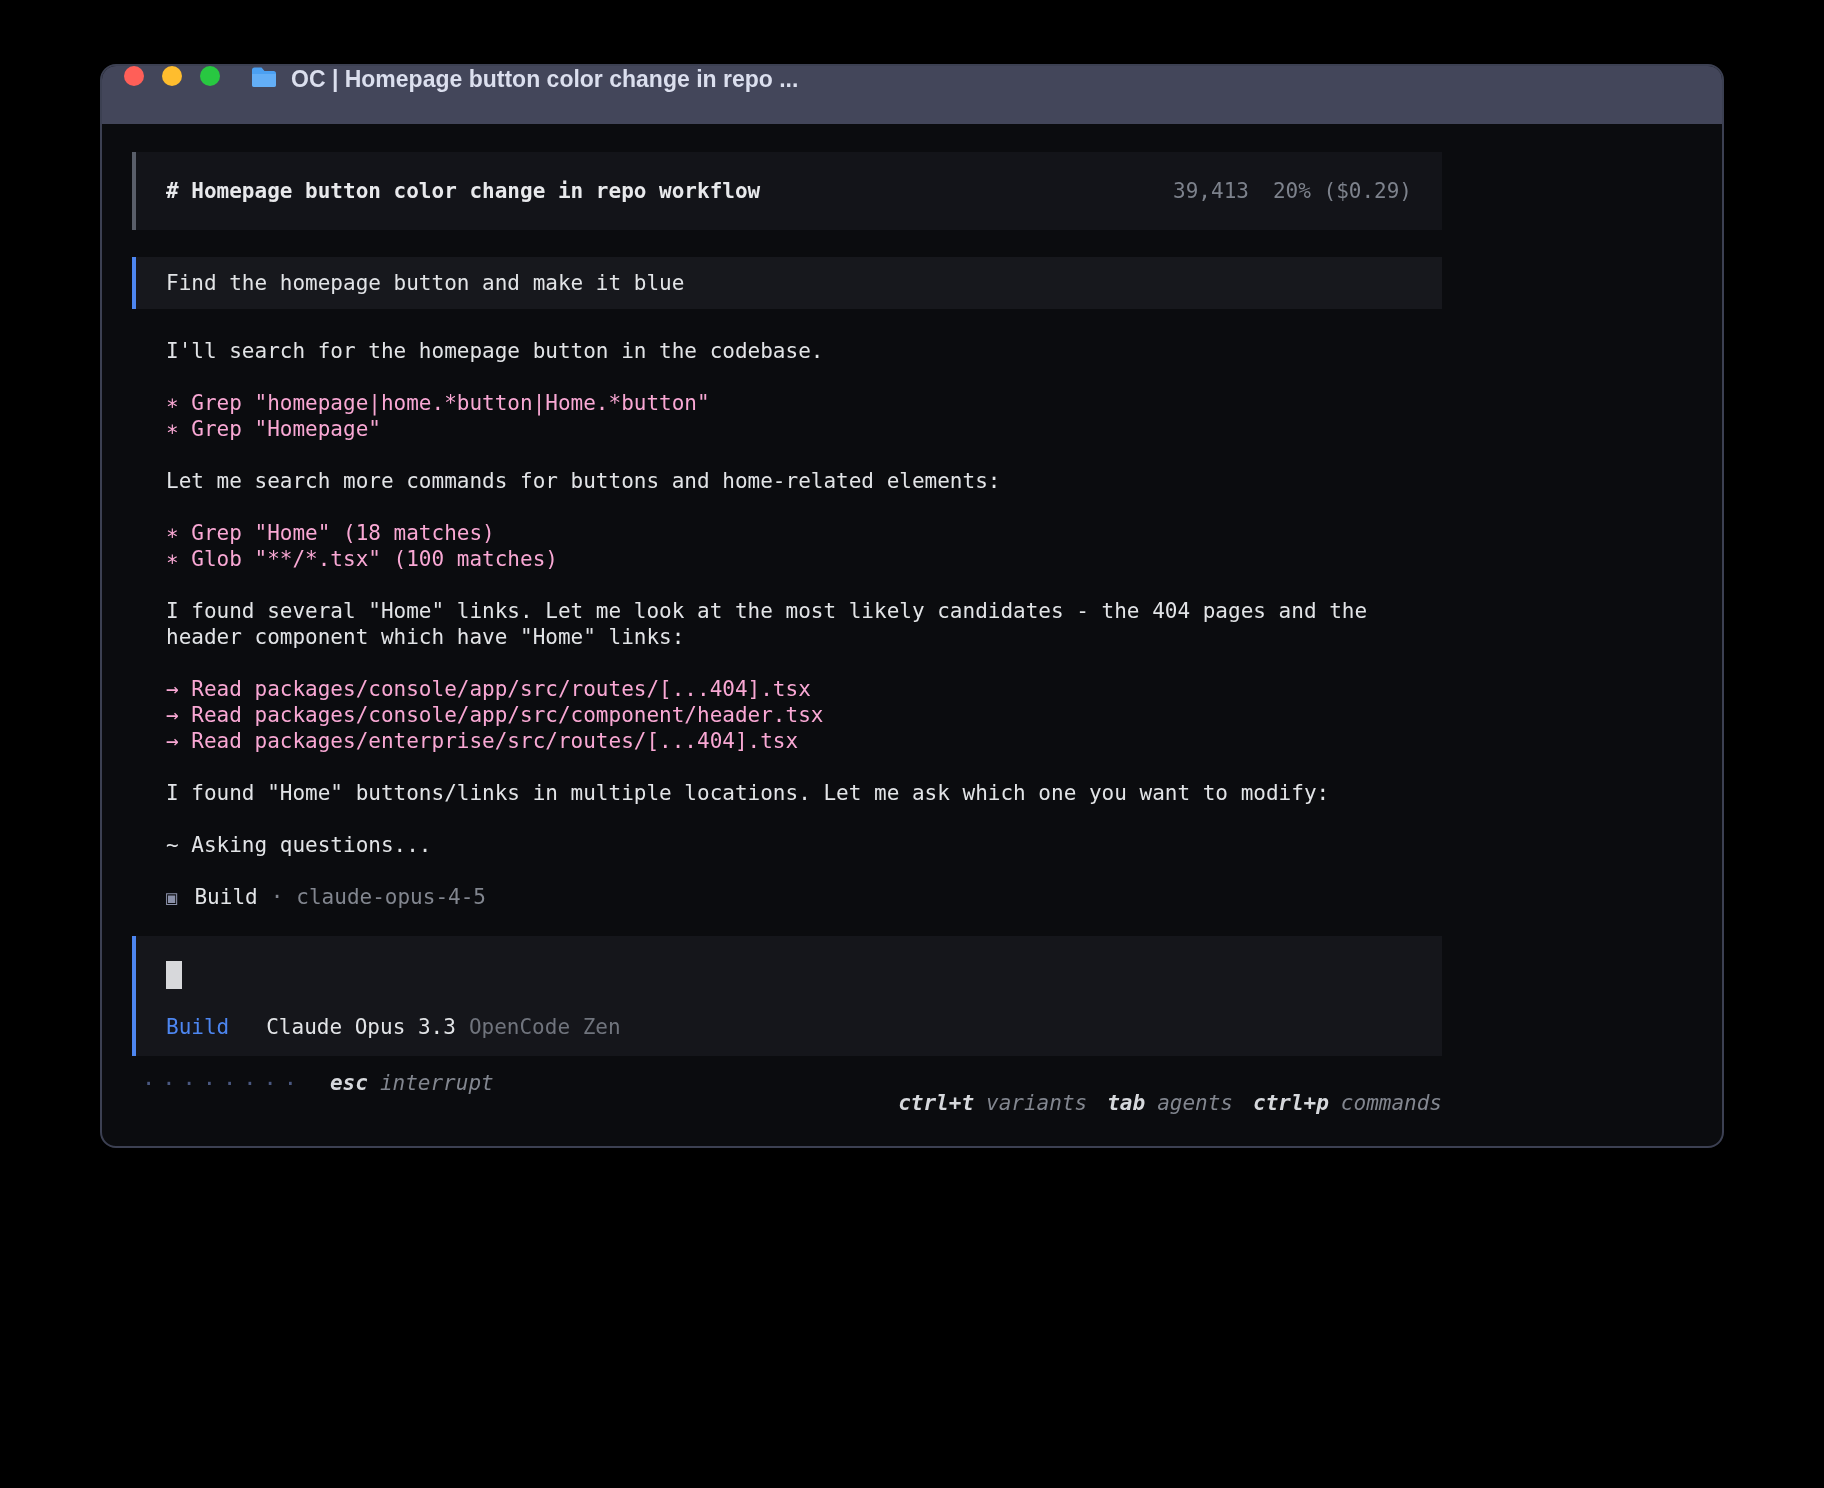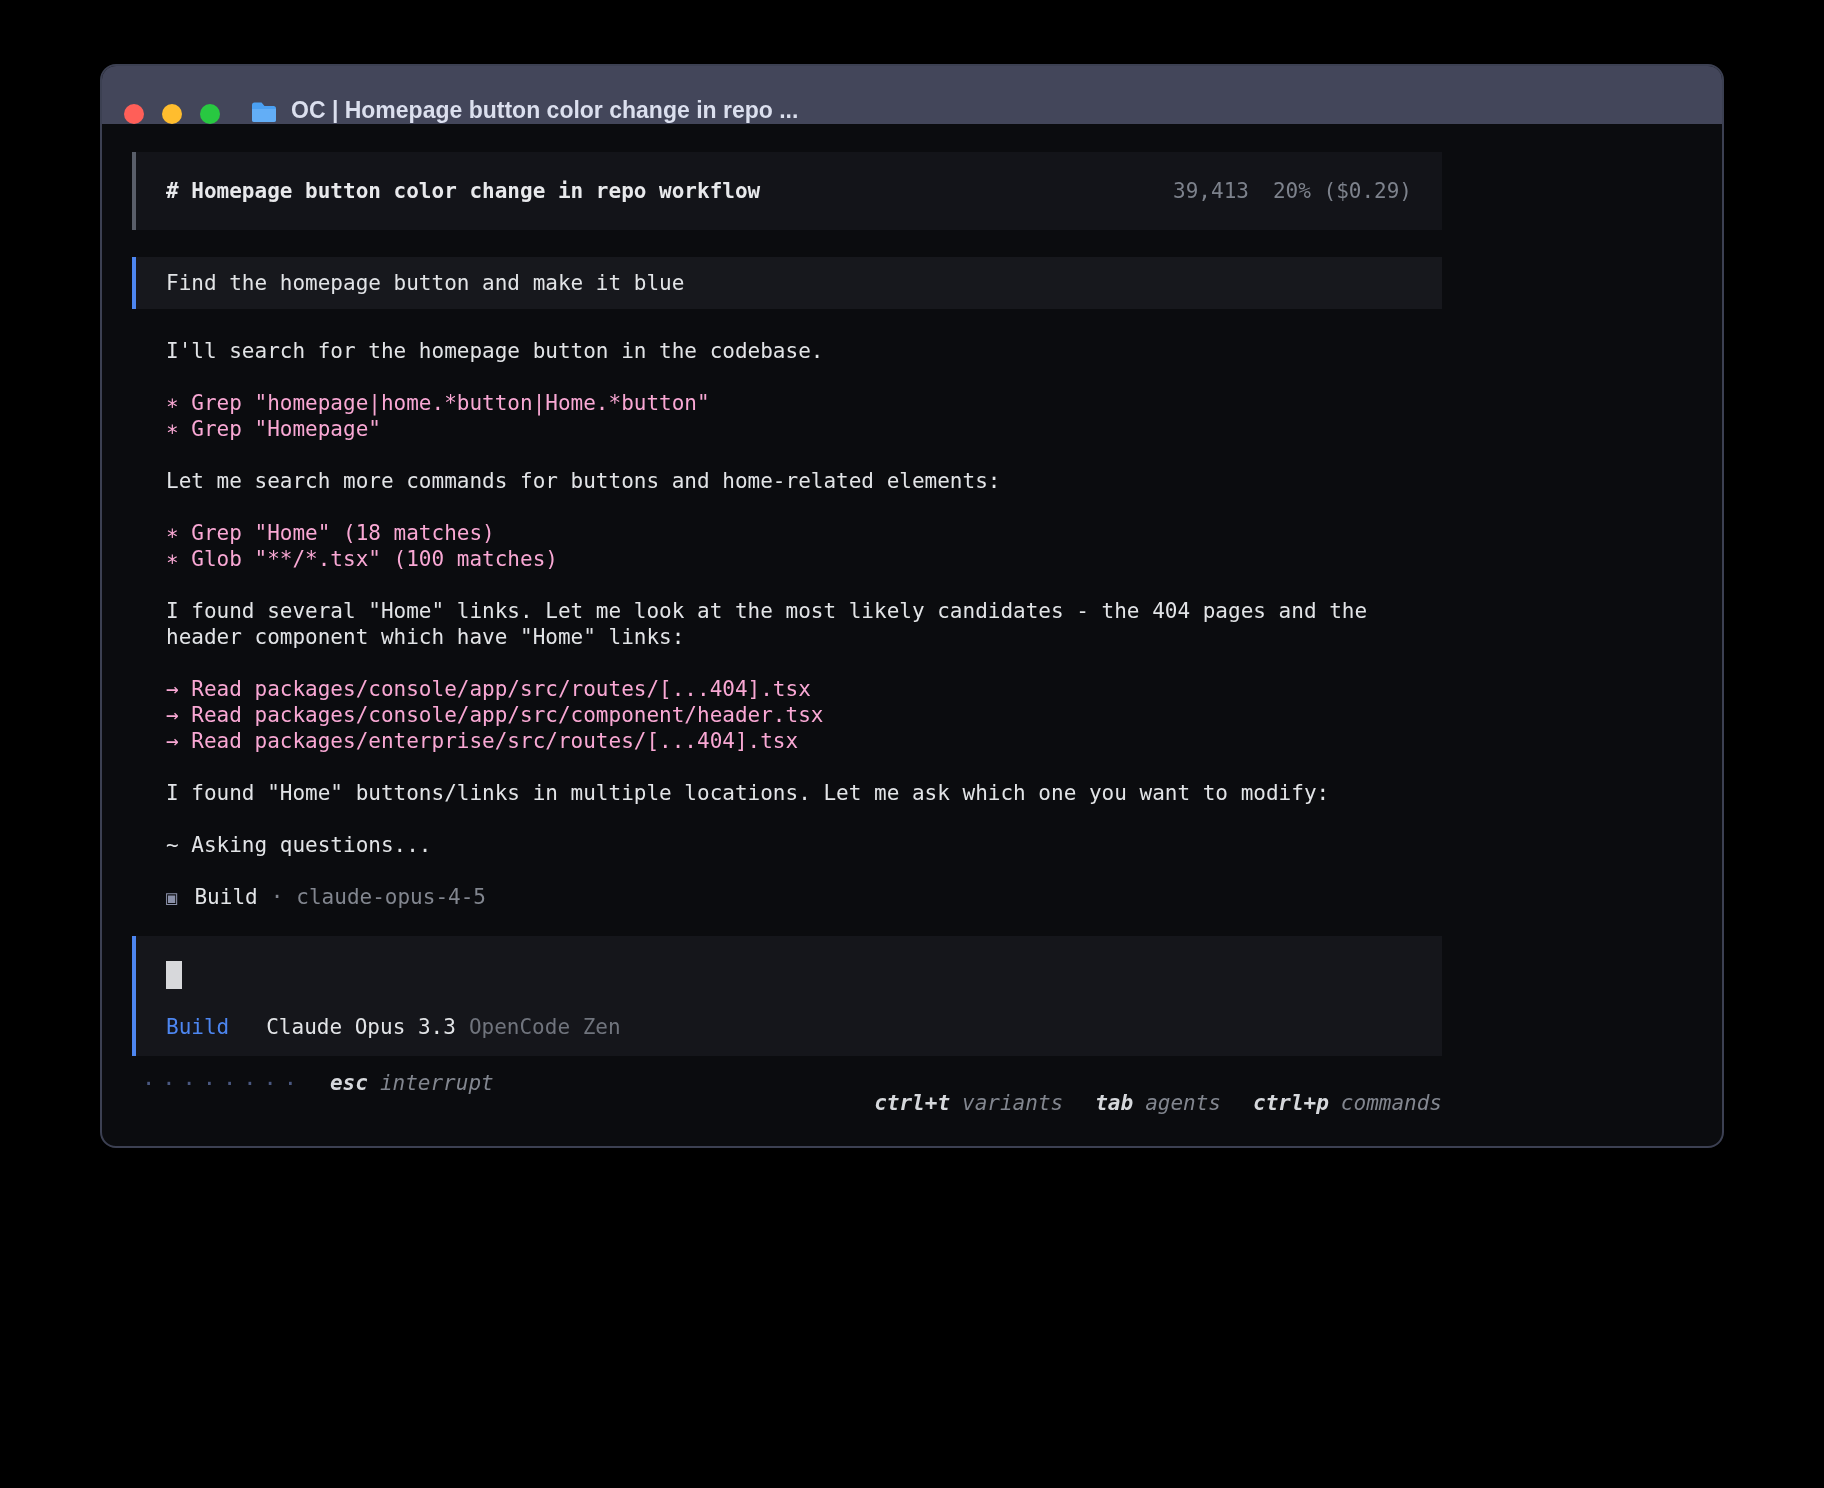--- a/index.html
+++ b/index.html
@@ -17,21 +17,21 @@
     background: #0b0c0f;
     border: 2px solid #3c4052;
     border-radius: 16px;
     overflow: hidden;
   }
   
   .titlebar {
     height: 58px;
     background: #43465a;
     display: flex;
-    align-items: flex-end;
+    align-items: flex-start;
     padding-left: 22px;
   }
   .traffic-lights { display: flex; align-items: center; gap: 18px; }
   .light { width: 20px; height: 20px; border-radius: 50%; display: inline-block; }
   .light.red    { background: #ff5f58; }
   .light.yellow { background: #ffbd2e; }
   .light.green  { background: #28c841; }
   .folder-icon { margin-left: 30px; display: flex; align-items: center; }
   .window-title {
     margin-left: 13px;
@@ -112,21 +112,21 @@
   .spinner {
     color: #4a5880;
     letter-spacing: 7px;
     padding-left: 10px;
     font-size: 22px;
   }
   .hint { display: inline-flex; align-items: baseline; font-style: italic; }
   .hint .key { font-weight: 700; color: #d6d8dc; }
   .hint .hint-label { color: #82868f; margin-left: 12px; }
   .left-hint { margin-left: 26px; }
-  .right-hints { margin-left: auto; display: flex; gap: 32px; margin-top: 40px; }
+  .right-hints { margin-left: auto; display: flex; gap: 20px; margin-top: 40px; }
 </style>
 </head>
 <body>
 
 <div class="window">
 
   <div class="titlebar">
     <div class="traffic-lights">
       <span class="light red"></span>
       <span class="light yellow"></span>

